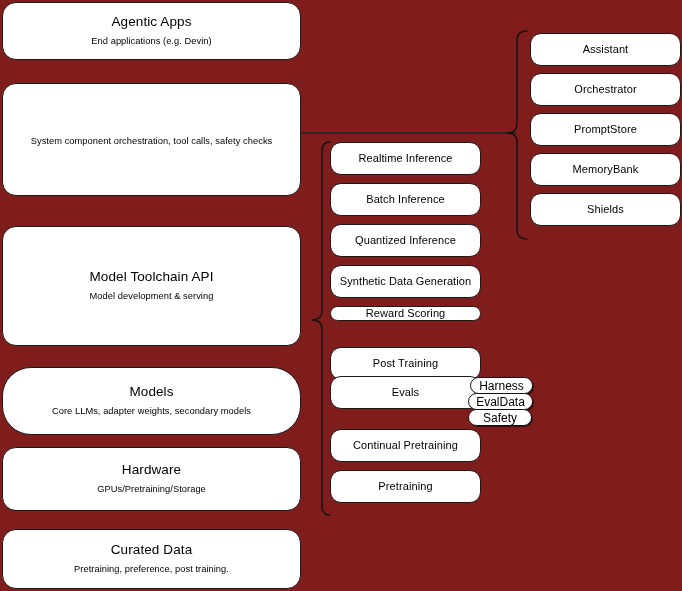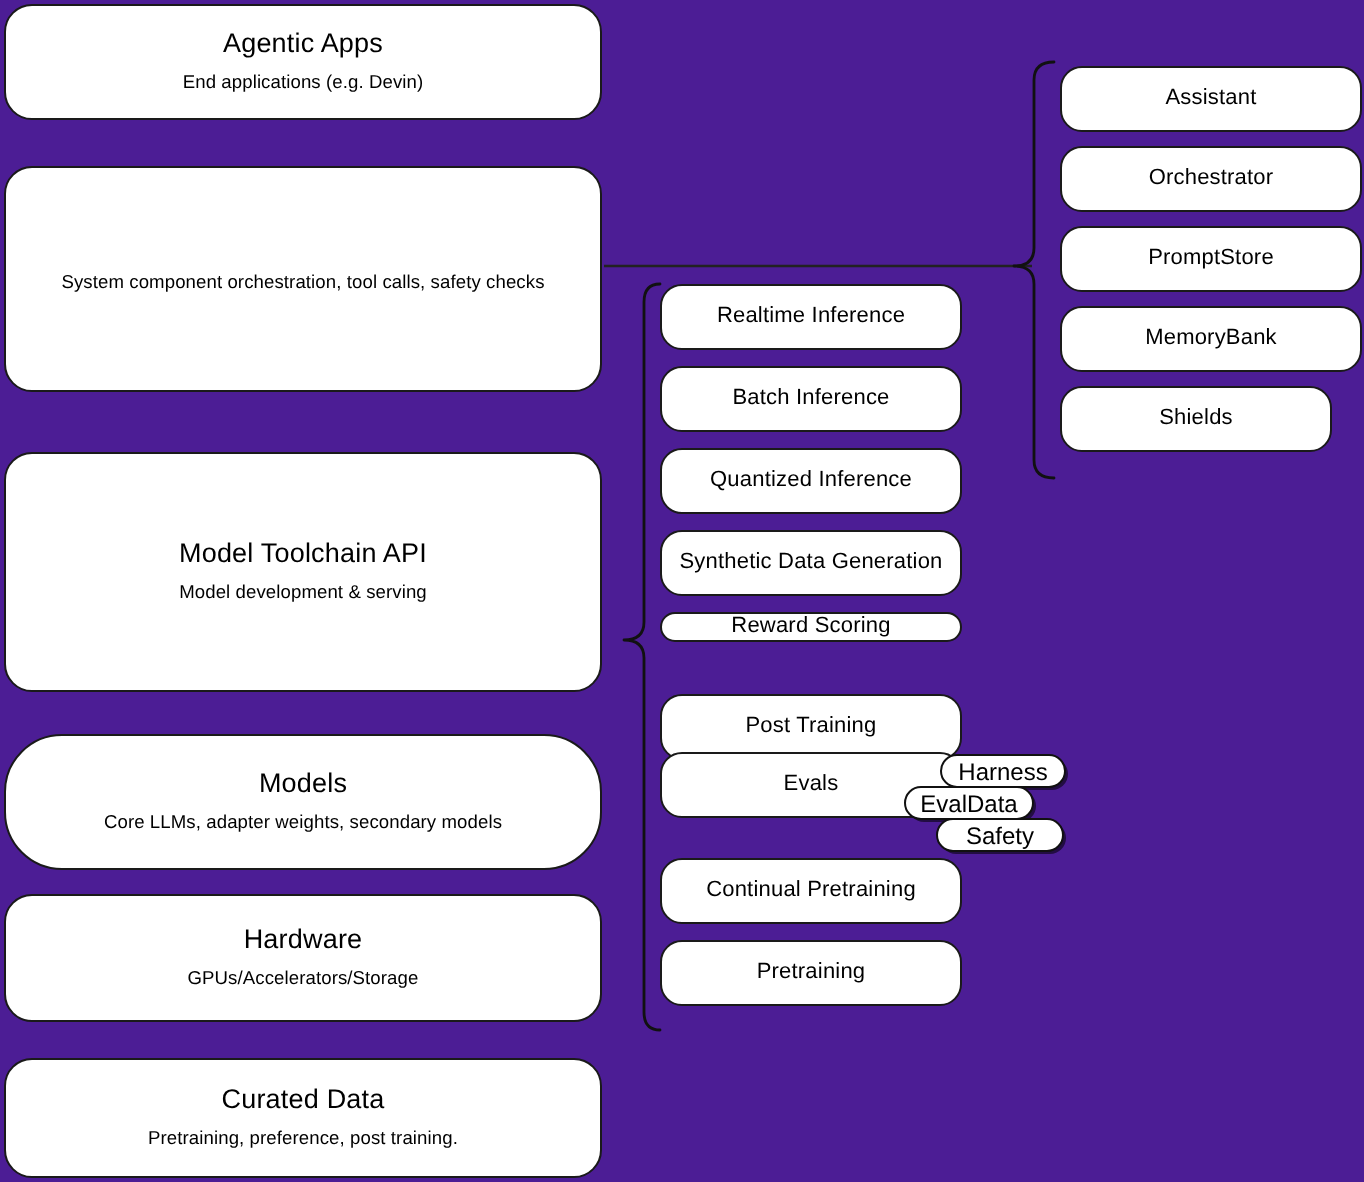--- a/index.html
+++ b/index.html
@@ -9,21 +9,21 @@
     background: #ffffff;
   }
   body {
     font-family: "Liberation Sans", sans-serif;
     color: #000000;
   }
   #canvas {
     position: relative;
     width: 682px;
     height: 591px;
-    background: #4c1d95;
+    background: #7f1d1d;
     overflow: hidden;
   }
   .box {
     position: absolute;
     box-sizing: border-box;
     border: 1.3px solid #1a1a1a;
     border-radius: 12px;
     background: #ffffff;
     display: flex;
     flex-direction: column;
@@ -99,21 +99,21 @@
       <div class="box layer-box" style="left: 2px; top: 226px; width: 299px; height: 120px;">
         <div class="title">Model Toolchain API</div>
         <div class="subtitle">Model development &amp; serving</div>
       </div>
       <div class="box layer-box" style="left: 2px; top: 367px; width: 299px; height: 68px; border-radius: 29px;">
         <div class="title">Models</div>
         <div class="subtitle">Core LLMs, adapter weights, secondary models</div>
       </div>
       <div class="box layer-box" style="left: 2px; top: 447px; width: 299px; height: 64px;">
         <div class="title">Hardware</div>
-        <div class="subtitle">GPUs/Accelerators/Storage</div>
+        <div class="subtitle">GPUs/Pretraining/Storage</div>
       </div>
       <div class="box layer-box" style="left: 2px; top: 529px; width: 299px; height: 60px;">
         <div class="title">Curated Data</div>
         <div class="subtitle">Pretraining, preference, post training.</div>
       </div>
     </div>
 
   <div class="connector" style="left:0; top:0; width:682px; height:591px; pointer-events:none;">
     <svg width="682" height="591" viewBox="0 0 682 591" aria-hidden="true">
       <path id="conn-system-api" class="connector-line" d="M 302 133 L 516 133"></path>
@@ -168,30 +168,30 @@
       </div>
       <div class="box item-box" style="left: 530px; top: 73px; width: 151px; height: 33px;">
         <div class="title">Orchestrator</div>
       </div>
       <div class="box item-box" style="left: 530px; top: 113px; width: 151px; height: 33px;">
         <div class="title">PromptStore</div>
       </div>
       <div class="box item-box" style="left: 530px; top: 153px; width: 151px; height: 33px;">
         <div class="title">MemoryBank</div>
       </div>
-      <div class="box item-box" style="left: 530px; top: 193px; width: 136px; height: 33px;">
+      <div class="box item-box" style="left: 530px; top: 193px; width: 151px; height: 33px;">
         <div class="title">Shields</div>
       </div>
     </div>
 
   <div id="eval-badges">
       <div class="pill" style="left: 470px; top: 377px; width: 63px; height: 17px;">
         <span>Harness</span>
       </div>
-      <div class="pill" style="left: 452px; top: 393px; width: 65px; height: 17px;">
+      <div class="pill" style="left: 468px; top: 393px; width: 65px; height: 17px;">
         <span>EvalData</span>
       </div>
       <div class="pill" style="left: 468px; top: 409px; width: 64px; height: 17px;">
         <span>Safety</span>
       </div>
     </div>
 
 </div>
 
 </body></html>

